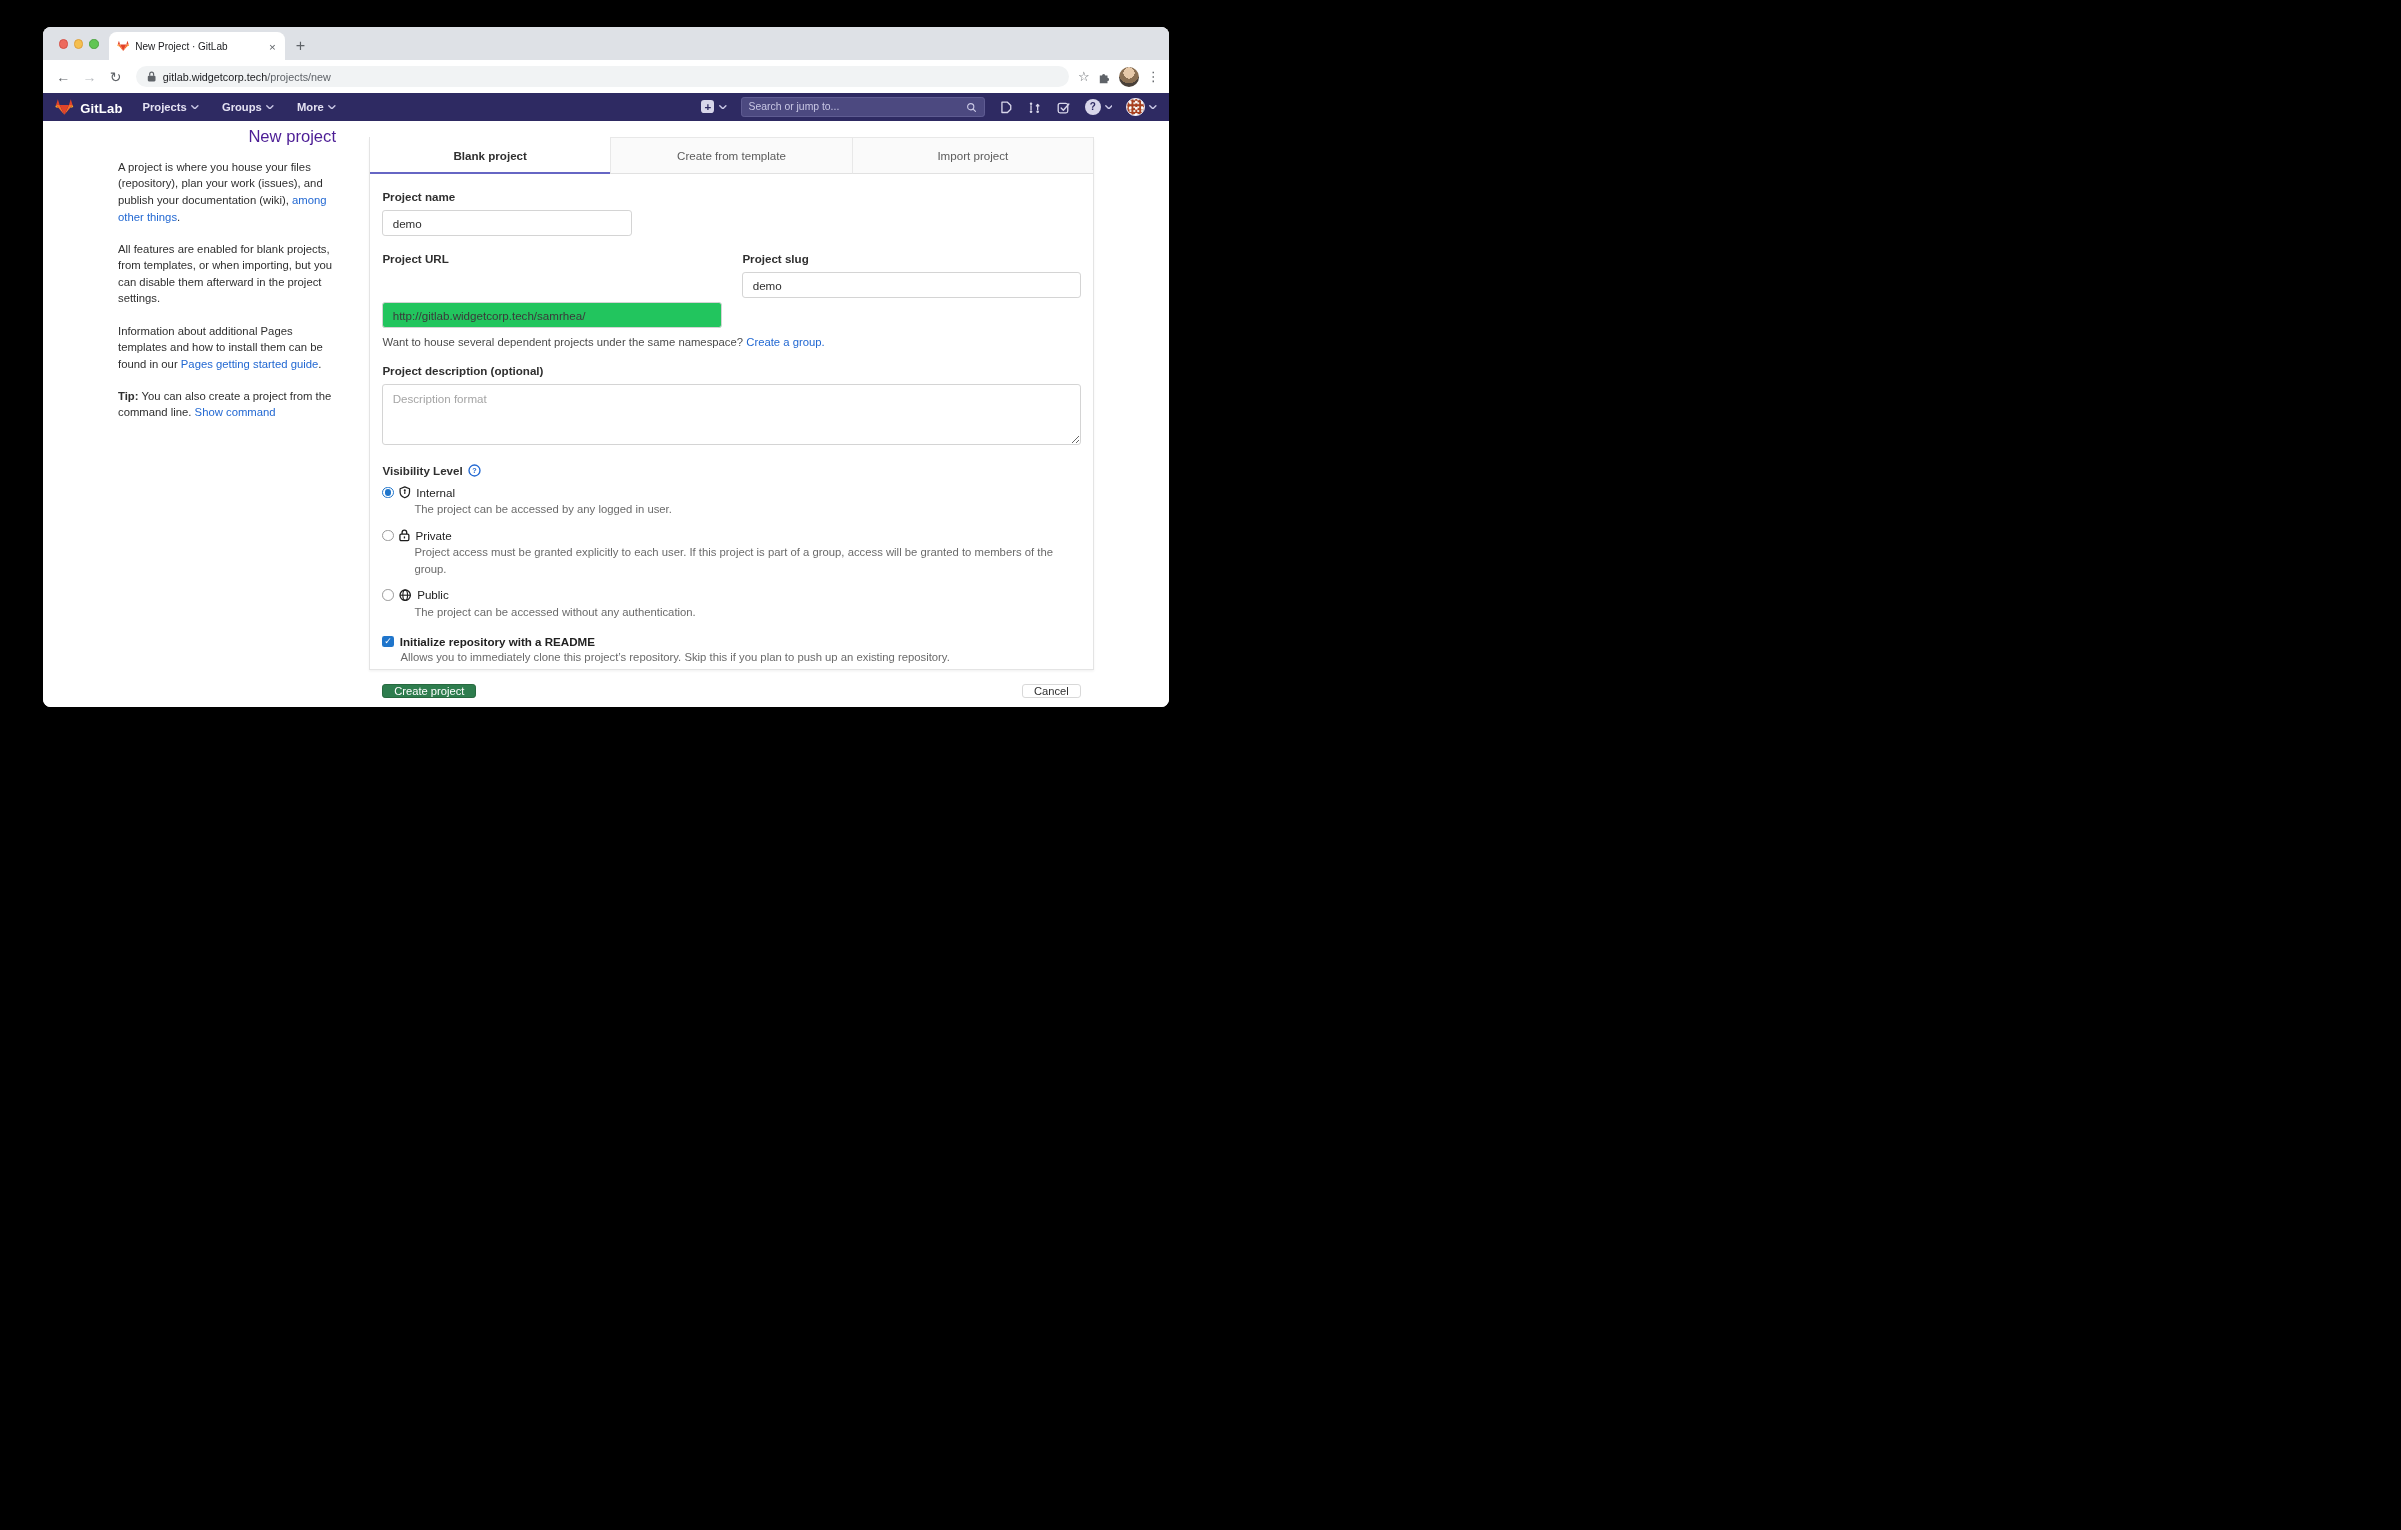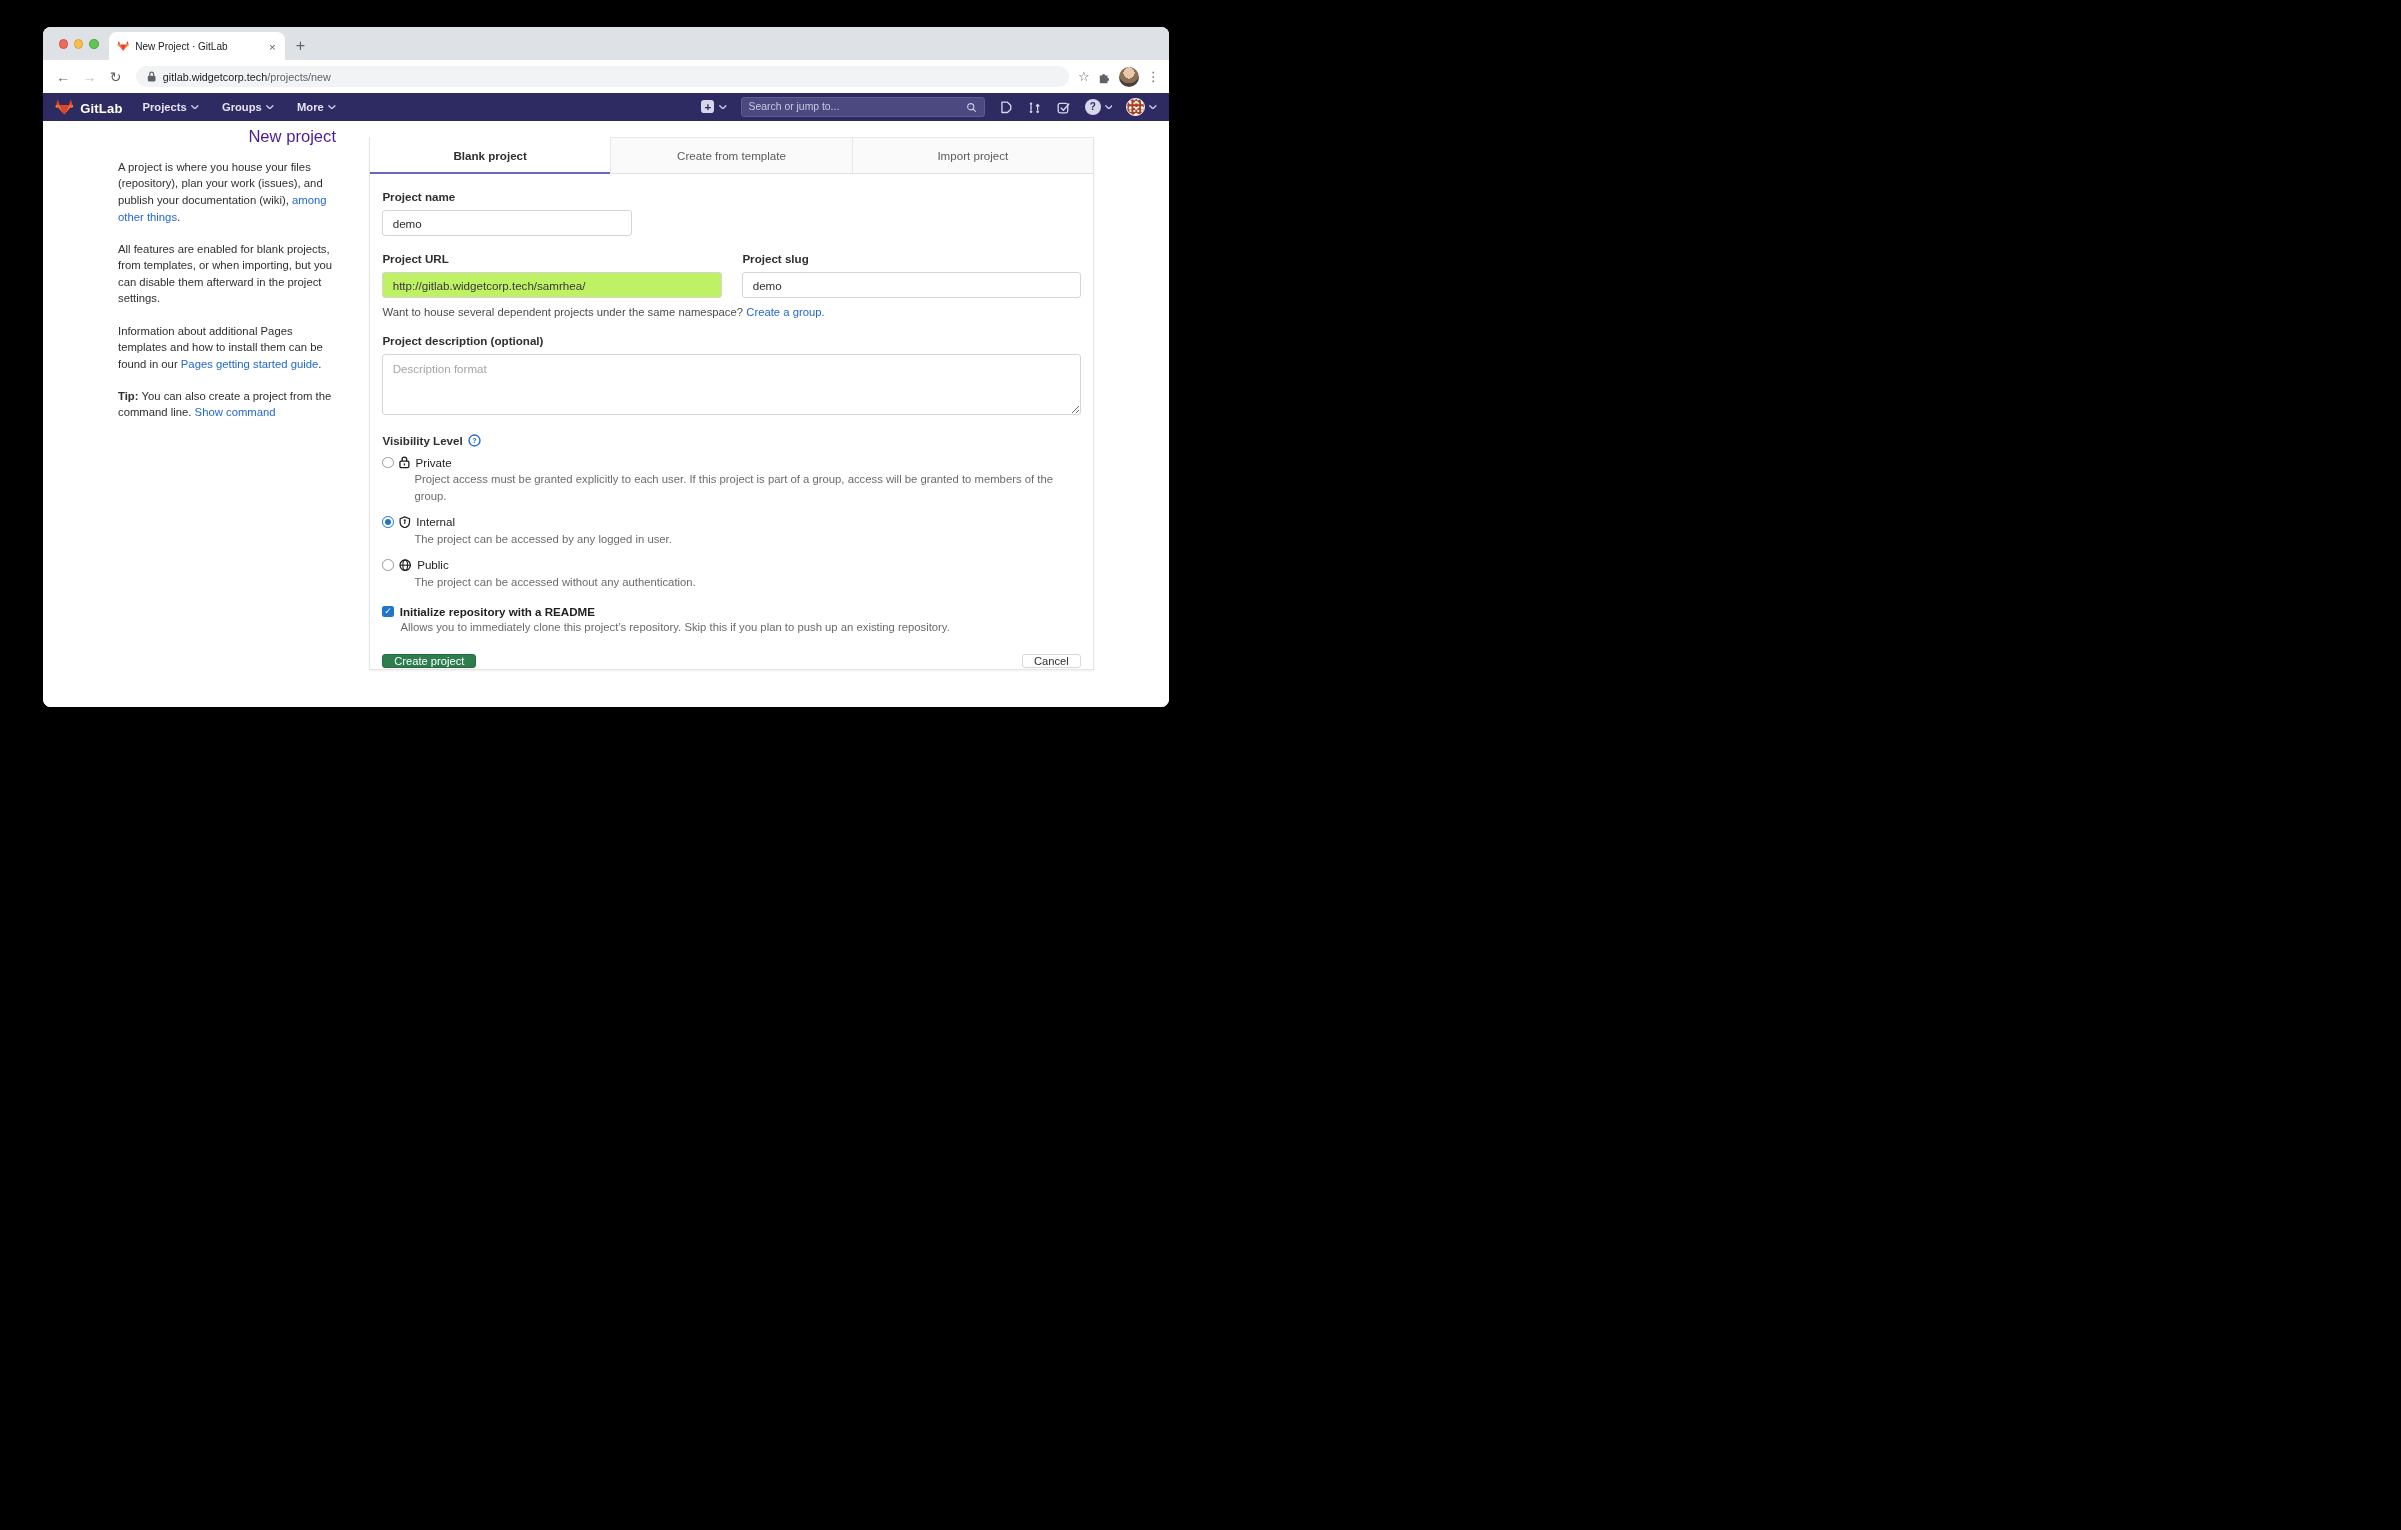--- a/index.html
+++ b/index.html
@@ -79,21 +79,21 @@
                border-bottom:0.8px solid #e1e1e1; border-left:0.8px solid #e8e8e8; border-top:0.8px solid #e8e8e8;
                position:relative; cursor:default; }
   .tabs .tab:first-child { border-left:none; }
   .tabs .tab.active { background:#fff; color:#2f2f2f; font-weight:bold; border-bottom:none; border-top:none; }
   .tabs .tab.active::after { content:""; position:absolute; left:0; right:0; bottom:0; height:2.3px; background:#6666c4; }
 
   .fbody { padding:16.2px 12.4px 0 12.4px; }
   .flabel { font-size:11.6px; font-weight:bold; color:#2f2f2f; margin-bottom:7px; display:flex; align-items:center; gap:5.4px; }
   input.text { height:26px; border:0.8px solid #d4d4d4; border-radius:3.1px; padding:0 9.3px;
                font-size:11.6px; color:#2f2f2f; font-family:inherit; outline:none; width:100%; background:#fff; }
-  input.text.readonly { background:#bef264; color:#3a3a3a; }
+  input.text.readonly { background:#22c55e; color:#3a3a3a;margin-top:30px; }
   .name-input { width:250px !important; }
   .row2 { display:flex; gap:20px; margin-top:16.2px; }
   .col-url { width:340px; }
   .col-slug { flex:1; }
   .hint { font-size:11.3px; color:#4c4c4c; margin:7.7px 0 0 0; }
   .desc-label { margin-top:15.5px; }
   textarea.dtext { width:100%; height:61px; border:0.8px solid #d4d4d4; border-radius:3.1px;
                    padding:7px 9.3px; font-size:11.6px; font-family:inherit; color:#2f2f2f;
                    resize:vertical; outline:none; }
   textarea.dtext::placeholder { color:#a5a5a5; opacity:1; }
@@ -288,46 +288,46 @@
           <div class="flabel vis-label">
             <span>Visibility Level</span>
             <svg width="13" height="13" viewBox="0 0 18 18" style="font-size:15px">
               <circle cx="9" cy="9" r="7.6" fill="none" stroke="#2268d2" stroke-width="1.9"></circle>
               <text x="9" y="12.6" text-anchor="middle" font-size="10" font-weight="bold" fill="#2268d2" font-family="Liberation Sans, sans-serif">?</text>
             </svg>
           </div>
 
           <div class="opt">
             <div class="opt-head">
+              <span class="radio checked"></span>
+              <span class="opt-icon">
+                <svg width="11.6" height="12.4" viewBox="0 0 16 17">
+                  <path d="M8 1.2 L14.5 3.8 V8.2 C14.5 12.4 11.7 15 8 16.2 C4.3 15 1.5 12.4 1.5 8.2 V3.8 Z" fill="none" stroke="#1d1d1d" stroke-width="1.7" stroke-linejoin="round"></path>
+                  <circle cx="8" cy="6" r="1.4" fill="#1d1d1d"></circle>
+                  <path d="M8 7.4 V11" stroke="#1d1d1d" stroke-width="1.6"></path>
+                </svg>
+              </span>
+              <span>Internal</span>
+            </div>
+            <div class="opt-desc">The project can be accessed by any logged in user.</div>
+          </div>
+
+          <div class="opt">
+            <div class="opt-head">
               <span class="radio"></span>
               <span class="opt-icon">
                 <svg width="10.8" height="12.4" viewBox="0 0 14 16">
                   <rect x="1.2" y="6.6" width="11.6" height="8.4" rx="1.6" fill="none" stroke="#1d1d1d" stroke-width="1.7"></rect>
                   <path d="M4 6.6 V4.4 a3 3 0 0 1 6 0 V6.6" fill="none" stroke="#1d1d1d" stroke-width="1.7"></path>
                   <rect x="6.2" y="9.6" width="1.7" height="2.6" fill="#1d1d1d"></rect>
                 </svg>
               </span>
               <span>Private</span>
             </div>
             <div class="opt-desc">Project access must be granted explicitly to each user. If this project is part of a group, access will be granted to members of the group.</div>
-          </div>
-
-          <div class="opt">
-            <div class="opt-head">
-              <span class="radio checked"></span>
-              <span class="opt-icon">
-                <svg width="11.6" height="12.4" viewBox="0 0 16 17">
-                  <path d="M8 1.2 L14.5 3.8 V8.2 C14.5 12.4 11.7 15 8 16.2 C4.3 15 1.5 12.4 1.5 8.2 V3.8 Z" fill="none" stroke="#1d1d1d" stroke-width="1.7" stroke-linejoin="round"></path>
-                  <circle cx="8" cy="6" r="1.4" fill="#1d1d1d"></circle>
-                  <path d="M8 7.4 V11" stroke="#1d1d1d" stroke-width="1.6"></path>
-                </svg>
-              </span>
-              <span>Internal</span>
-            </div>
-            <div class="opt-desc">The project can be accessed by any logged in user.</div>
           </div>
 
           <div class="opt">
             <div class="opt-head">
               <span class="radio"></span>
               <span class="opt-icon">
                 <svg width="12.4" height="12.4" viewBox="0 0 16 16">
                   <circle cx="8" cy="8" r="6.7" fill="none" stroke="#1d1d1d" stroke-width="1.7"></circle>
                   <ellipse cx="8" cy="8" rx="3" ry="6.7" fill="none" stroke="#1d1d1d" stroke-width="1.4"></ellipse>
                   <path d="M1.5 8 h13" stroke="#1d1d1d" stroke-width="1.4"></path>

